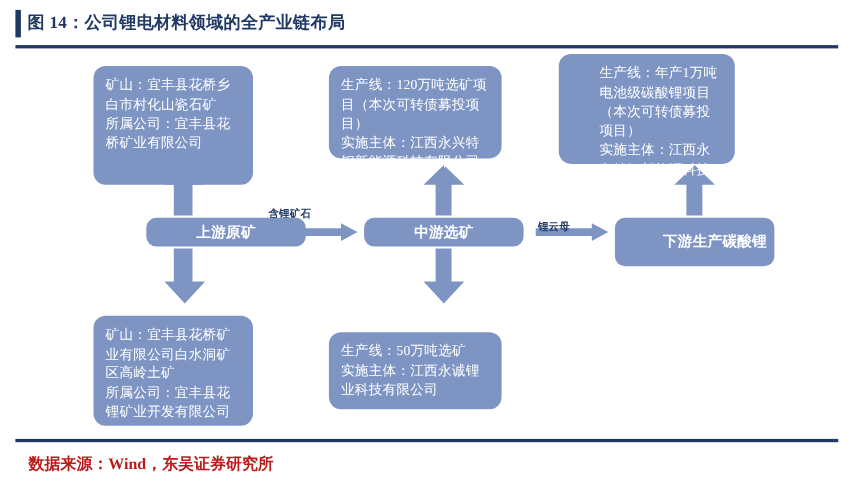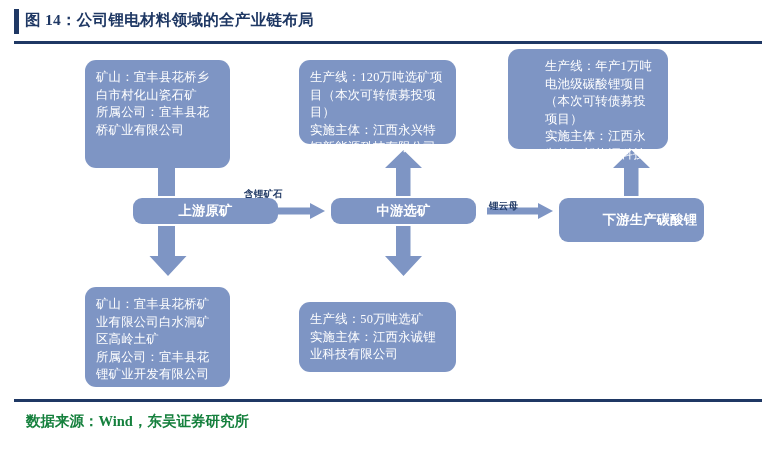--- a/index.html
+++ b/index.html
@@ -57,21 +57,21 @@
     width: 748px;
     height: 2.5px;
     background: #1f3864;
   }
   #source-note {
     position: absolute;
     left: 26px;
     top: 412px;
     font-size: 14.5px;
     font-weight: bold;
-    color: #15803d;
+    color: #b91c1c;
     white-space: nowrap;
   }
 
   
   #diagram {
     position: absolute;
     left: 0;
     top: 46px;
     width: 776px;
     height: 352px;

